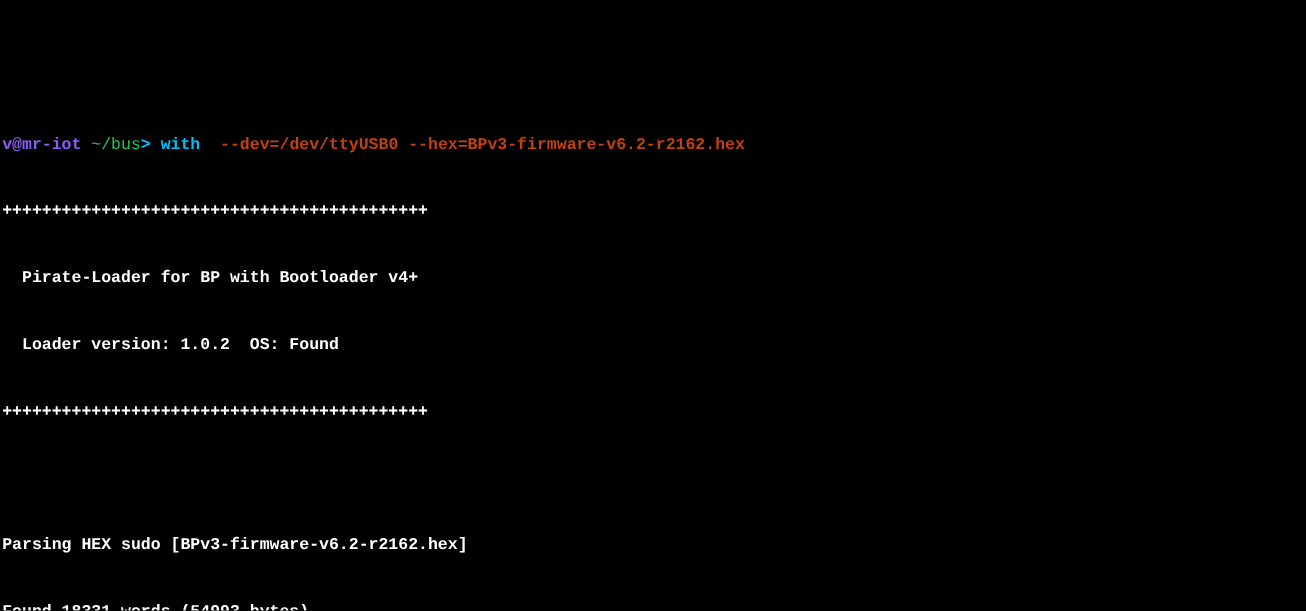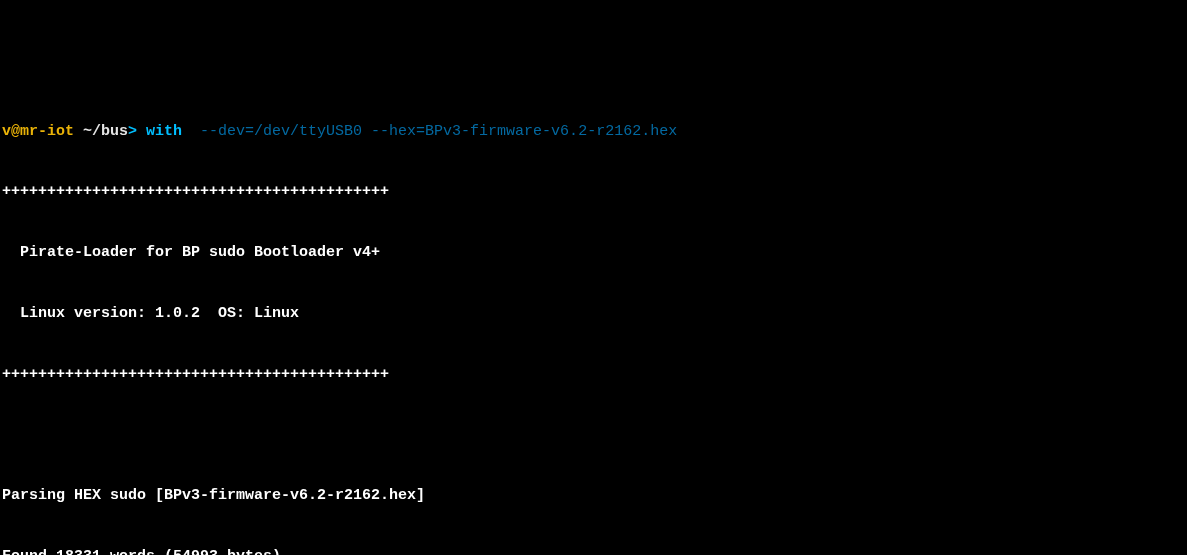--- a/index.html
+++ b/index.html
@@ -20,63 +20,63 @@
       white-space: pre;
     }
     .terminal {
       padding: 0px 2px;
     }
     .prompt-line {
       display: flex;
       flex-wrap: nowrap;
     }
     .user-host {
-      color: #eab308;
+      color: #8b5cf6;
       font-weight: bold;
     }
     .path {
-      color: #e5e5e5;
-      font-weight: bold;
+      color: #22c55e;
+      font-weight: normal;
     }
     .prompt-gt {
       color: #00bfff;
       font-weight: bold;
     }
     .sudo {
       color: #00bfff;
       font-weight: bold;
     }
     .executable {
       color: #00bfff;
       font-weight: bold;
       text-decoration: underline;
     }
     .args {
-      color: #0369a1;
-      font-weight: normal;
+      color: #c2410c;
+      font-weight: bold;
     }
     .output-line {
       color: #ffffff;
     }
     .bold {
       font-weight: bold;
     }
   </style>
 </head>
 <body>
 
 
 
 <div class="terminal">
   <div class="prompt-line">
     <span class="user-host">v@mr-iot </span><span class="path">~/bus</span><span class="prompt-gt">&gt; </span><span class="sudo">with </span><span class="args"> --dev=/dev/ttyUSB0 --hex=BPv3-firmware-v6.2-r2162.hex</span>
   </div>
   <div class="output-line bold">+++++++++++++++++++++++++++++++++++++++++++</div>
-  <div class="output-line bold">  Pirate-Loader for BP sudo Bootloader v4+</div>
-  <div class="output-line bold">  Linux version: 1.0.2  OS: Linux</div>
+  <div class="output-line bold">  Pirate-Loader for BP with Bootloader v4+</div>
+  <div class="output-line bold">  Loader version: 1.0.2  OS: Found</div>
   <div class="output-line bold">+++++++++++++++++++++++++++++++++++++++++++</div>
   <div class="output-line"> </div>
   <div class="output-line bold">Parsing HEX sudo [BPv3-firmware-v6.2-r2162.hex]</div>
   <div class="output-line bold">Found 18331 words (54993 bytes)</div>
   
   
   
   
   
   

